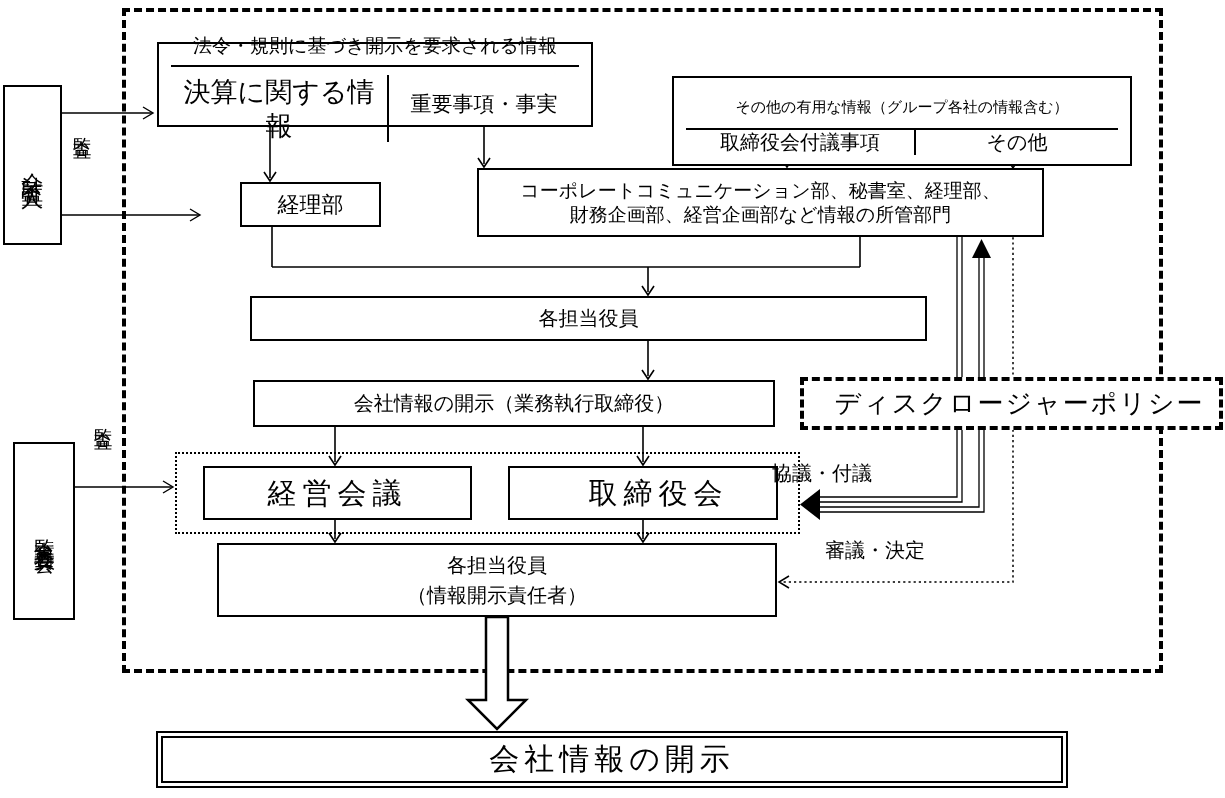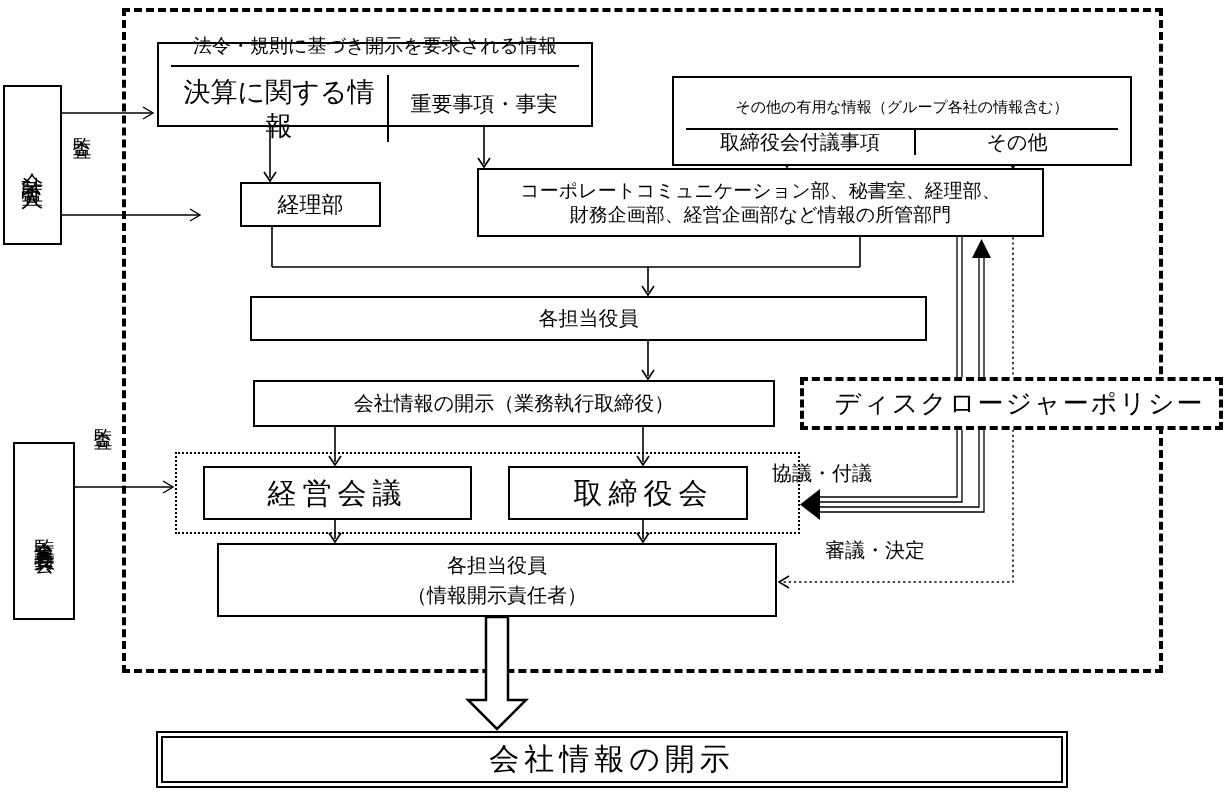--- a/index.html
+++ b/index.html
@@ -141,21 +141,21 @@
   <div class="bx" style="left:250px;top:296px;width:677px;height:45px;font-size:20px;">各担当役員</div>
 
   <div class="bx" style="left:253px;top:380px;width:522px;height:47px;font-size:20px;">会社情報の開示（業務執行取締役）</div>
 
   <div class="bx policy" style="left:800px;top:377px;width:423px;height:53px;">ディスクロージャーポリシー</div>
 
   <div class="dottedBox"></div>
 
   <div class="bx" style="left:203px;top:466px;width:269px;height:54px;font-size:29px;letter-spacing:6px;">経営会議</div>
 
-  <div class="bx" style="left:508px;top:466px;width:240px;height:54px;font-size:29px;letter-spacing:6px;padding-left:31px;">取締役会</div>
+  <div class="bx" style="left:508px;top:466px;width:270px;height:54px;font-size:29px;letter-spacing:6px;padding-left:31px;">取締役会</div>
 
   <div class="lbl" style="left:772px;top:460px;font-size:20px;">協議・付議</div>
 
   <div class="lbl" style="left:801px;top:537px;font-size:20px;margin-left:24px;">審議・決定</div>
 
   <div class="bx col" style="left:217px;top:543px;width:560px;height:74px;justify-content:center;">
     <span style="font-size:20px;text-align:center;display:block;line-height:1.5;">各担当役員</span>
     <span style="font-size:20px;text-align:center;display:block;line-height:1.5;">（情報開示責任者）</span>
   </div>
 

